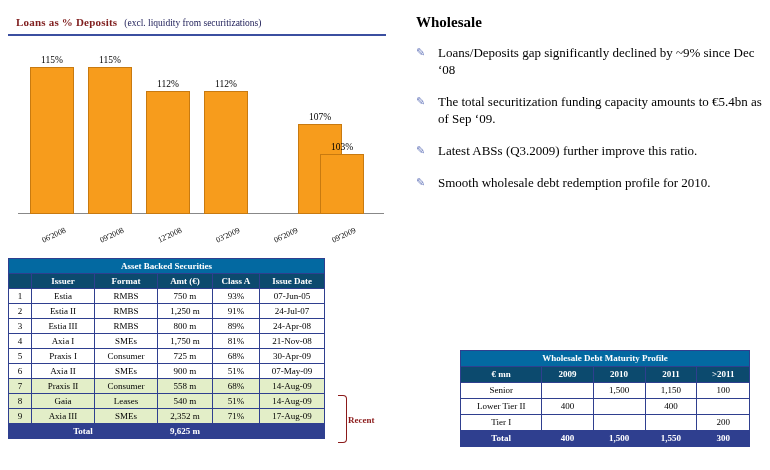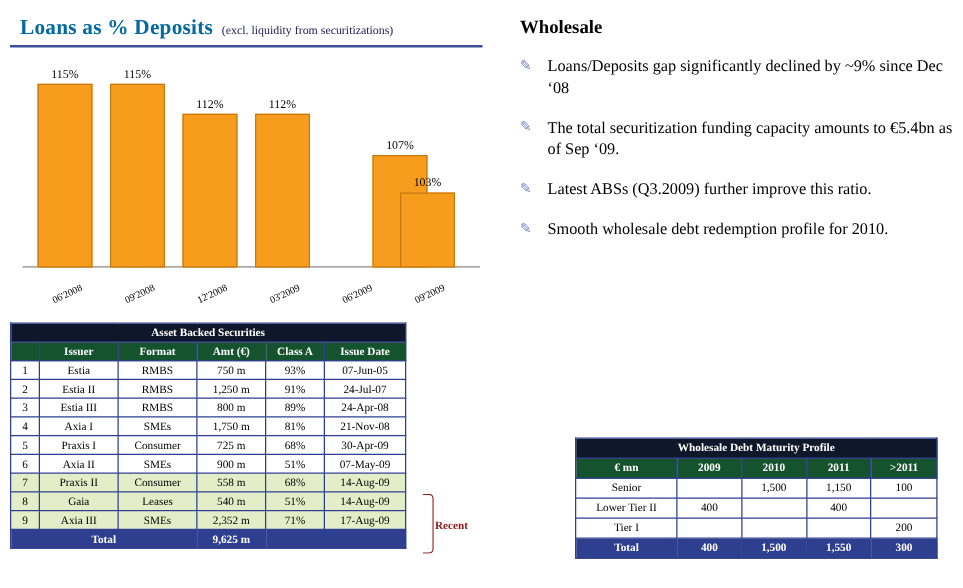--- a/index.html
+++ b/index.html
@@ -33,23 +33,23 @@
     height: 240px;
   }
   #chart-title-row {
     position: relative;
     padding: 4px 2px 4px 8px;
     border-bottom: 2px solid #3b4fa0;
     width: 368px;
   }
   #chart-title {
     font-family: "Liberation Serif", serif;
-    font-size: 17px;
-    font-weight: bold;
-    color: #0369a1;
+    font-size: 11px;
+    font-weight: bold;
+    color: #7f1d1d;
     letter-spacing: .2px;
   }
   #chart-subtitle {
     font-size: 9.5px;
     color: #1a1a55;
     font-weight: normal;
     margin-left: 3px;
     margin-top: 36px;
   }
 
@@ -109,27 +109,27 @@
     font-size: 9px;
   }
   table.grid td, table.grid th {
     border: 1px solid #2f3f8f;
     padding: 1px 3px;
     text-align: center;
     white-space: nowrap;
     line-height: 12px;
   }
   .hdr-band {
-    background: #0f172a;
+    background: #0369a1;
     color: #ffffff;
     font-weight: bold;
     font-size: 9px;
   }
   .col-hdr {
-    background: #14532d;
+    background: #0c4a6e;
     color: #ffffff;
     font-weight: bold;
   }
   .row-num {
     width: 16px;
   }
   tr.highlight td {
     background: #e3eec8;
   }
   tr.total-row td {

